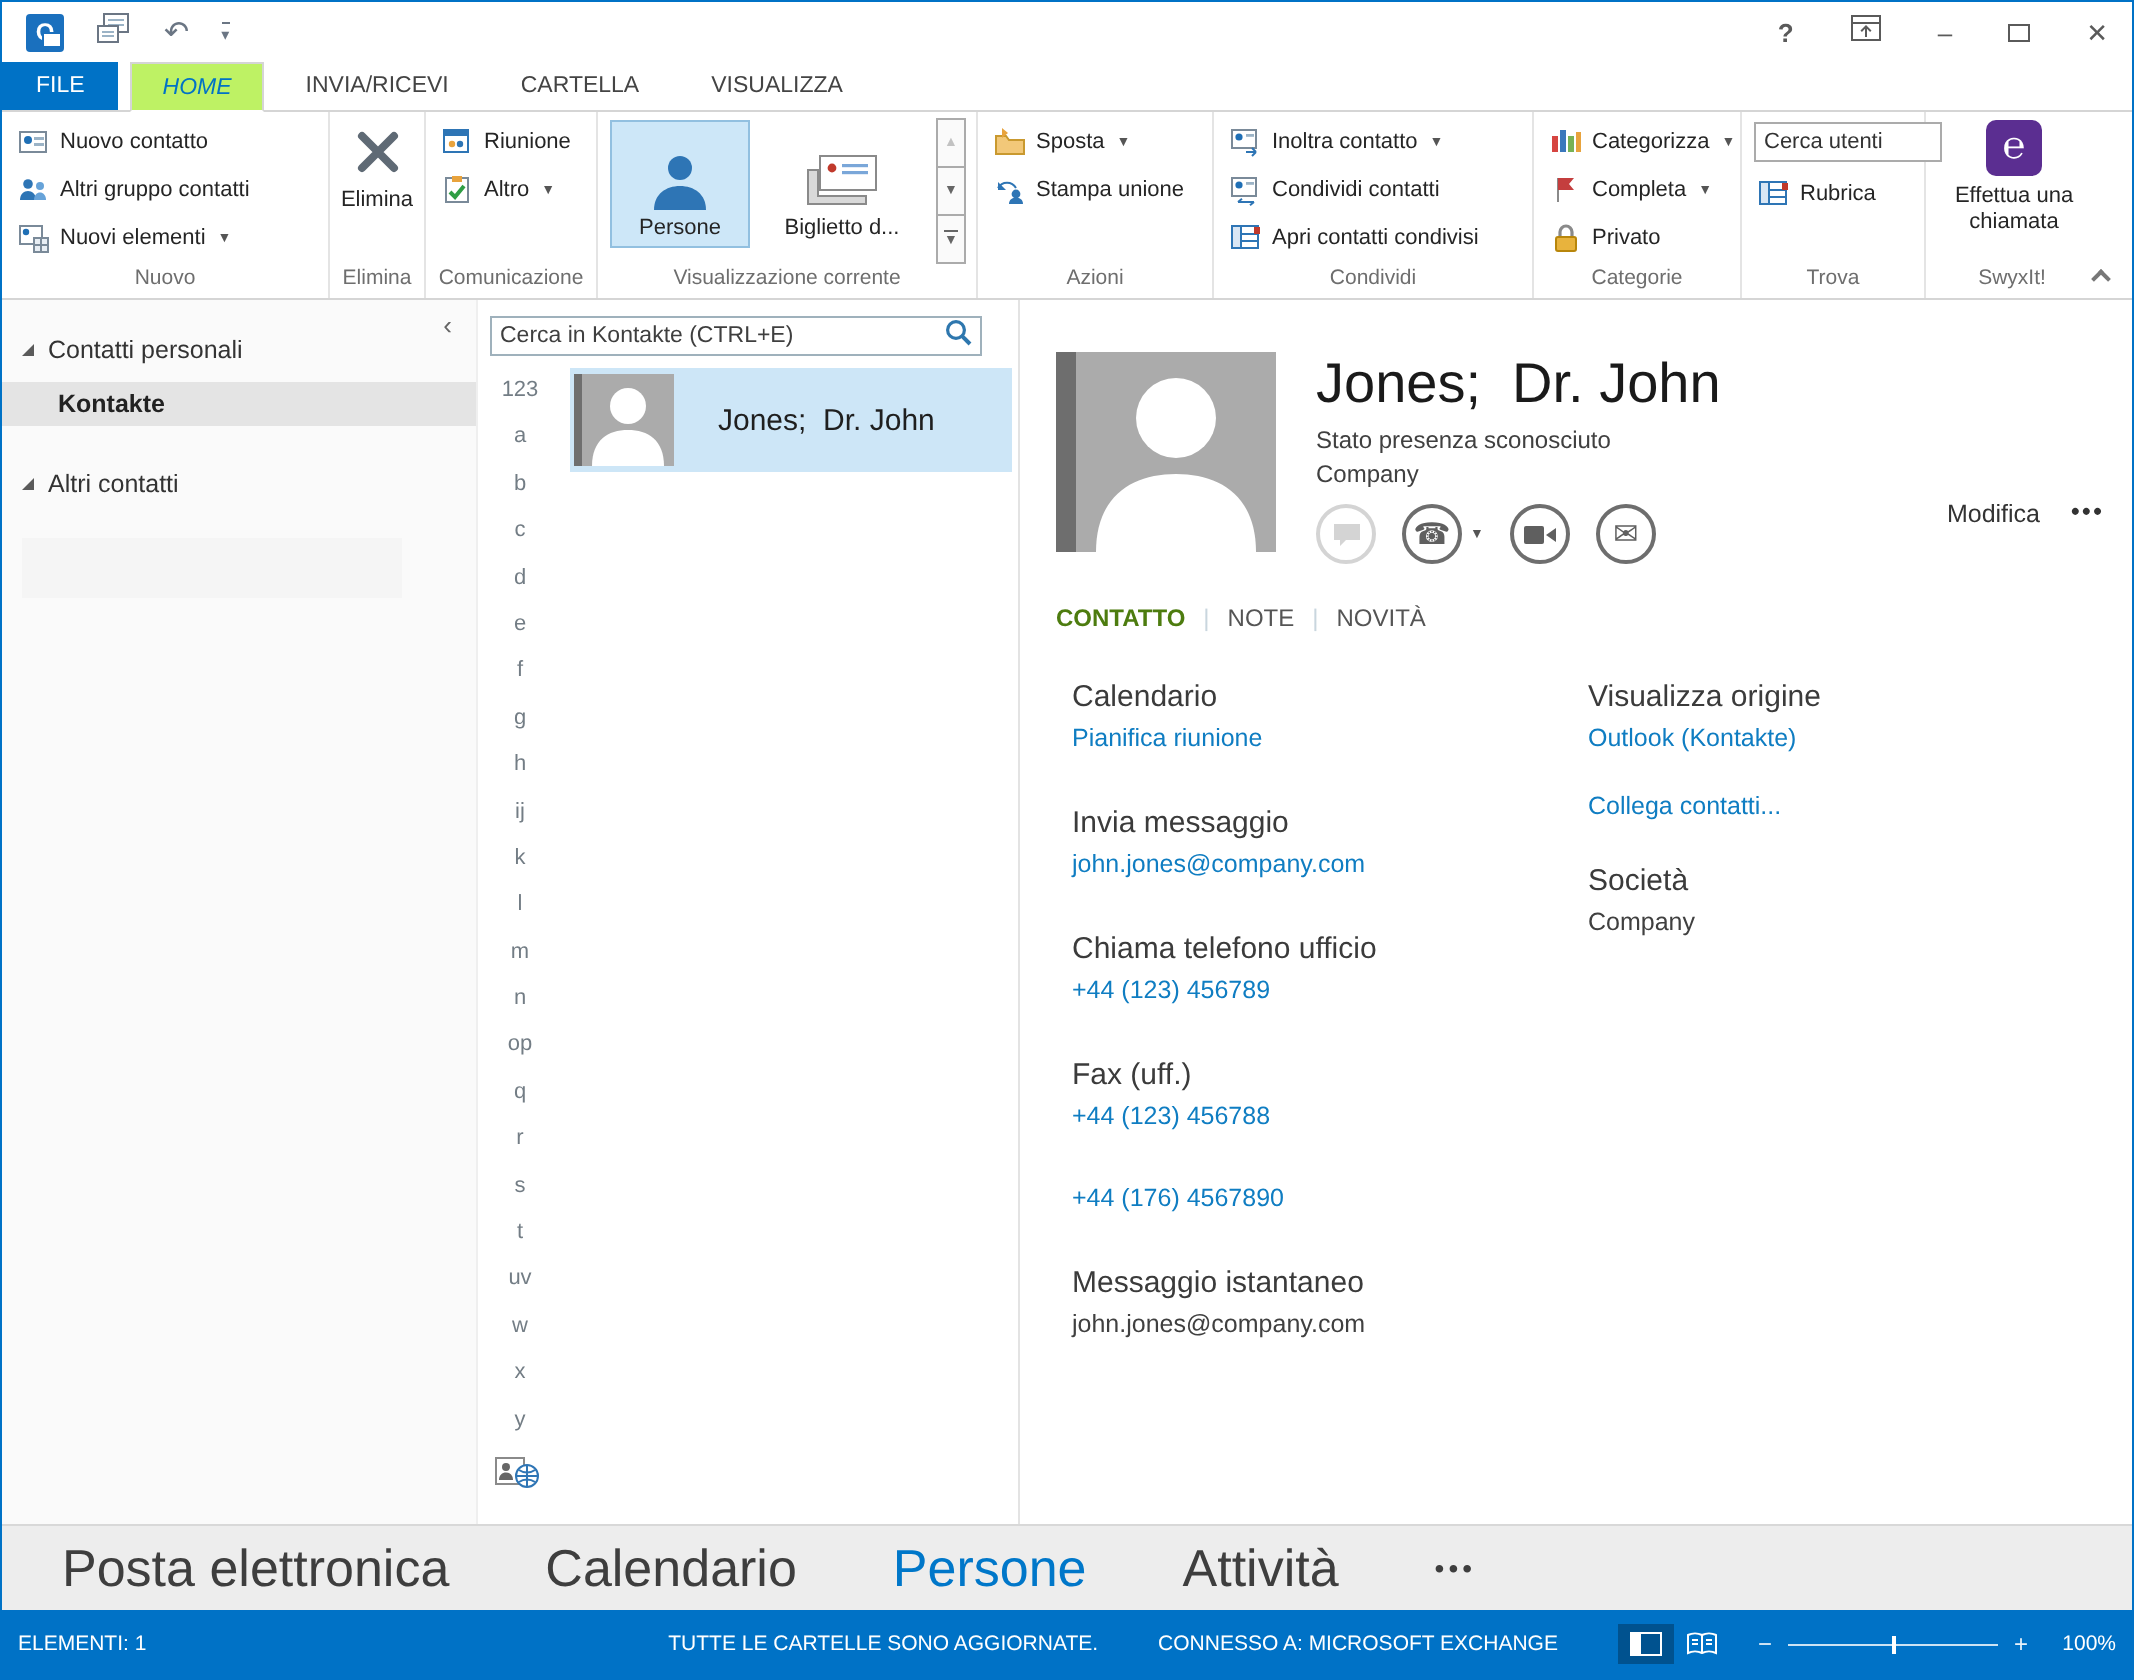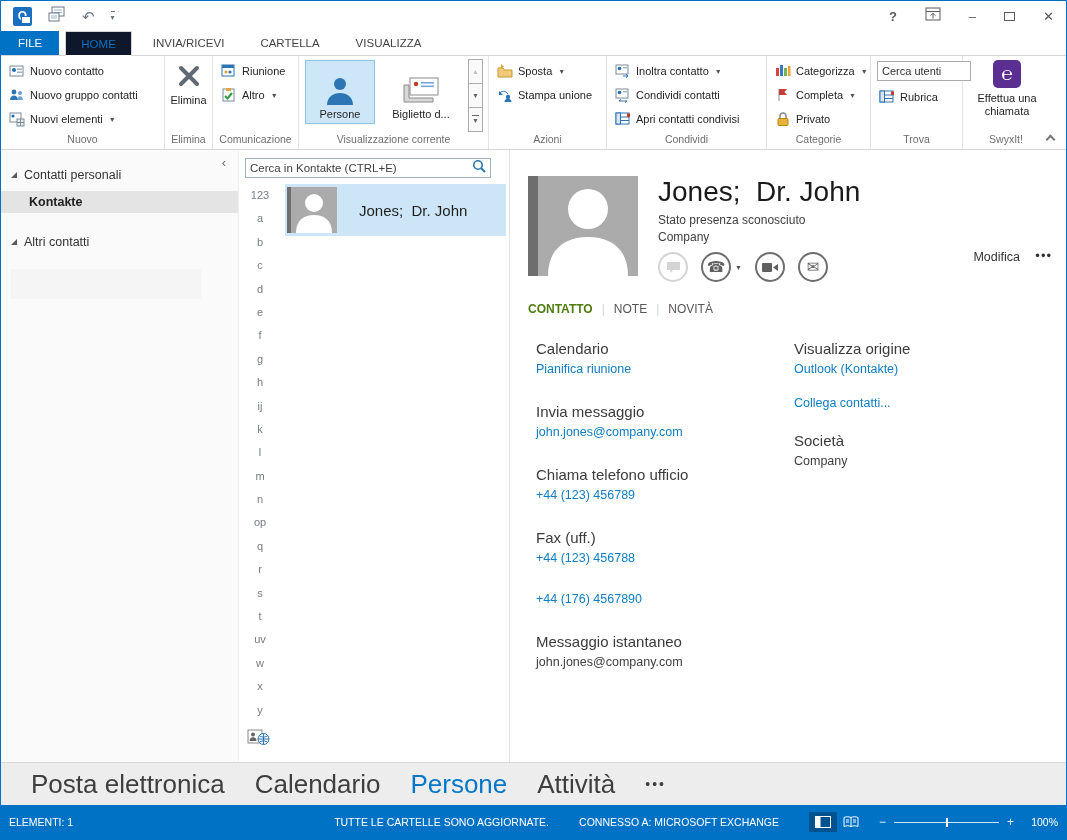--- a/index.html
+++ b/index.html
@@ -20,21 +20,21 @@
   .glyph { color:#6b7684; font-size:15px; line-height:1; }
   .qat-dd { display:inline-block; border-top:1px solid #6b7684; color:#6b7684; font-size:8px; padding-top:1px; }
   .tb-right { margin-left:auto; display:flex; align-items:center; gap:28px; }
   .tb-right .wglyph { color:#5a5a5a; font-size:13px; line-height:1; }
   .maxbox { display:inline-block; width:11px; height:9px; border:1px solid #5a5a5a; }
 
   
   .tabrow { height:25px; display:flex; align-items:stretch; border-bottom:1px solid #d5d5d5; flex:none; position:relative; }
   .tab-file { background:#0072C6; color:#fff; padding:0 17px; display:flex; align-items:center; font-size:11.5px; }
   .rtab { padding:0 15px; display:flex; align-items:center; font-size:11.5px; color:#444; margin-left:6px; }
-  .rtab.active { background:#0f172a; border:1px solid #d5d5d5; border-bottom:1px solid #fff; color:#0072C6; margin-bottom:-1px; z-index:2; }
+  .rtab.active { background:#bef264; border:1px solid #d5d5d5; border-bottom:1px solid #fff; color:#0072C6; margin-bottom:-1px; z-index:2;font-style:italic; }
 
   
   .ribbon { height:94px; display:flex; border-bottom:1px solid #d5d5d5; flex:none; position:relative; background:#fff; }
   .rgroup { display:flex; flex-direction:column; border-right:1px solid #e4e4e4; flex:none; }
   .rbody { flex:1; padding:3px 4px 0 6px; }
   .rlabel { height:17px; font-size:10.5px; color:#6e6e6e; text-align:center; line-height:15px;
             white-space:nowrap; overflow:hidden; }
   .sbtn { display:flex; align-items:center; gap:5px; height:24px; font-size:11px; color:#252525; padding:0 2px; white-space:nowrap; }
   .dd { font-size:7px; color:#555; margin-left:1px; }
   .mini { width:16px; height:16px; flex:none; }
@@ -111,21 +111,21 @@
   .fcol-right { flex:1; }
   .fblock { margin-bottom:27px; }
   .flabel { font-size:15px; color:#3b3b3b; }
   .fvalue { font-size:12.5px; margin-top:5px; }
   .link { color:#0F7DC2; }
   .plain { color:#404040; }
   .standalone { font-size:12.5px; margin:20px 0 22px 0; }
 
   
   .navbar { height:43px; flex:none; background:#EDEDED; border-top:1px solid #D8D8D8; display:flex;
-            align-items:center; padding-left:30px; gap:30px; font-size:26px; font-weight:300; color:#3E3E3E; }
+            align-items:center; padding-left:30px; gap:48px; font-size:26px; font-weight:300; color:#3E3E3E; }
   .nav-on { color:#0077C9; }
   .nav-more { font-size:14px; letter-spacing:2px; color:#3E3E3E; }
 
   
   .statusbar { height:34px; flex:none; background:#0072C6; color:#fff; font-size:10.5px; display:flex;
                align-items:center; padding:0 8px; white-space:nowrap; }
   .sb-spacer { flex:1; }
   .sb-mid { margin-right:30px; }
   .vicons { display:flex; align-items:center; margin-right:14px; }
   .vicon { width:28px; height:20px; display:flex; align-items:center; justify-content:center; }
@@ -187,21 +187,21 @@
               </svg></span>
           <span>Nuovo contatto</span>
         </div>
         <div class="sbtn">
           <span class="mini"><svg width="16" height="16">
                 <circle cx="5" cy="5" r="2.4" fill="#2e75b5"></circle>
                 <path d="M1 13c0-3 2-4.5 4-4.5s4 1.5 4 4.5z" fill="#2e75b5"></path>
                 <circle cx="11" cy="6" r="2" fill="#67a3d9"></circle>
                 <path d="M8 13c0-2.5 1.5-3.8 3-3.8s3 1.3 3 3.8z" fill="#67a3d9"></path>
               </svg></span>
-          <span>Nuovo gruppo contatti</span>
+          <span>Altri gruppo contatti</span>
         </div>
         <div class="sbtn">
           <span class="mini"><svg width="16" height="16">
                 <rect x="1" y="2" width="11" height="9" fill="#fff" stroke="#7a8a99"></rect>
                 <circle cx="4" cy="5" r="1.6" fill="#1f6fb5"></circle>
                 <rect x="8" y="8" width="7" height="7" fill="#e8eef4" stroke="#7a8a99"></rect>
                 <path d="M8 11.5h7M11.5 8v7" stroke="#7a8a99"></path>
               </svg></span>
           <span>Nuovi elementi</span>
           <span class="dd">▼</span>

